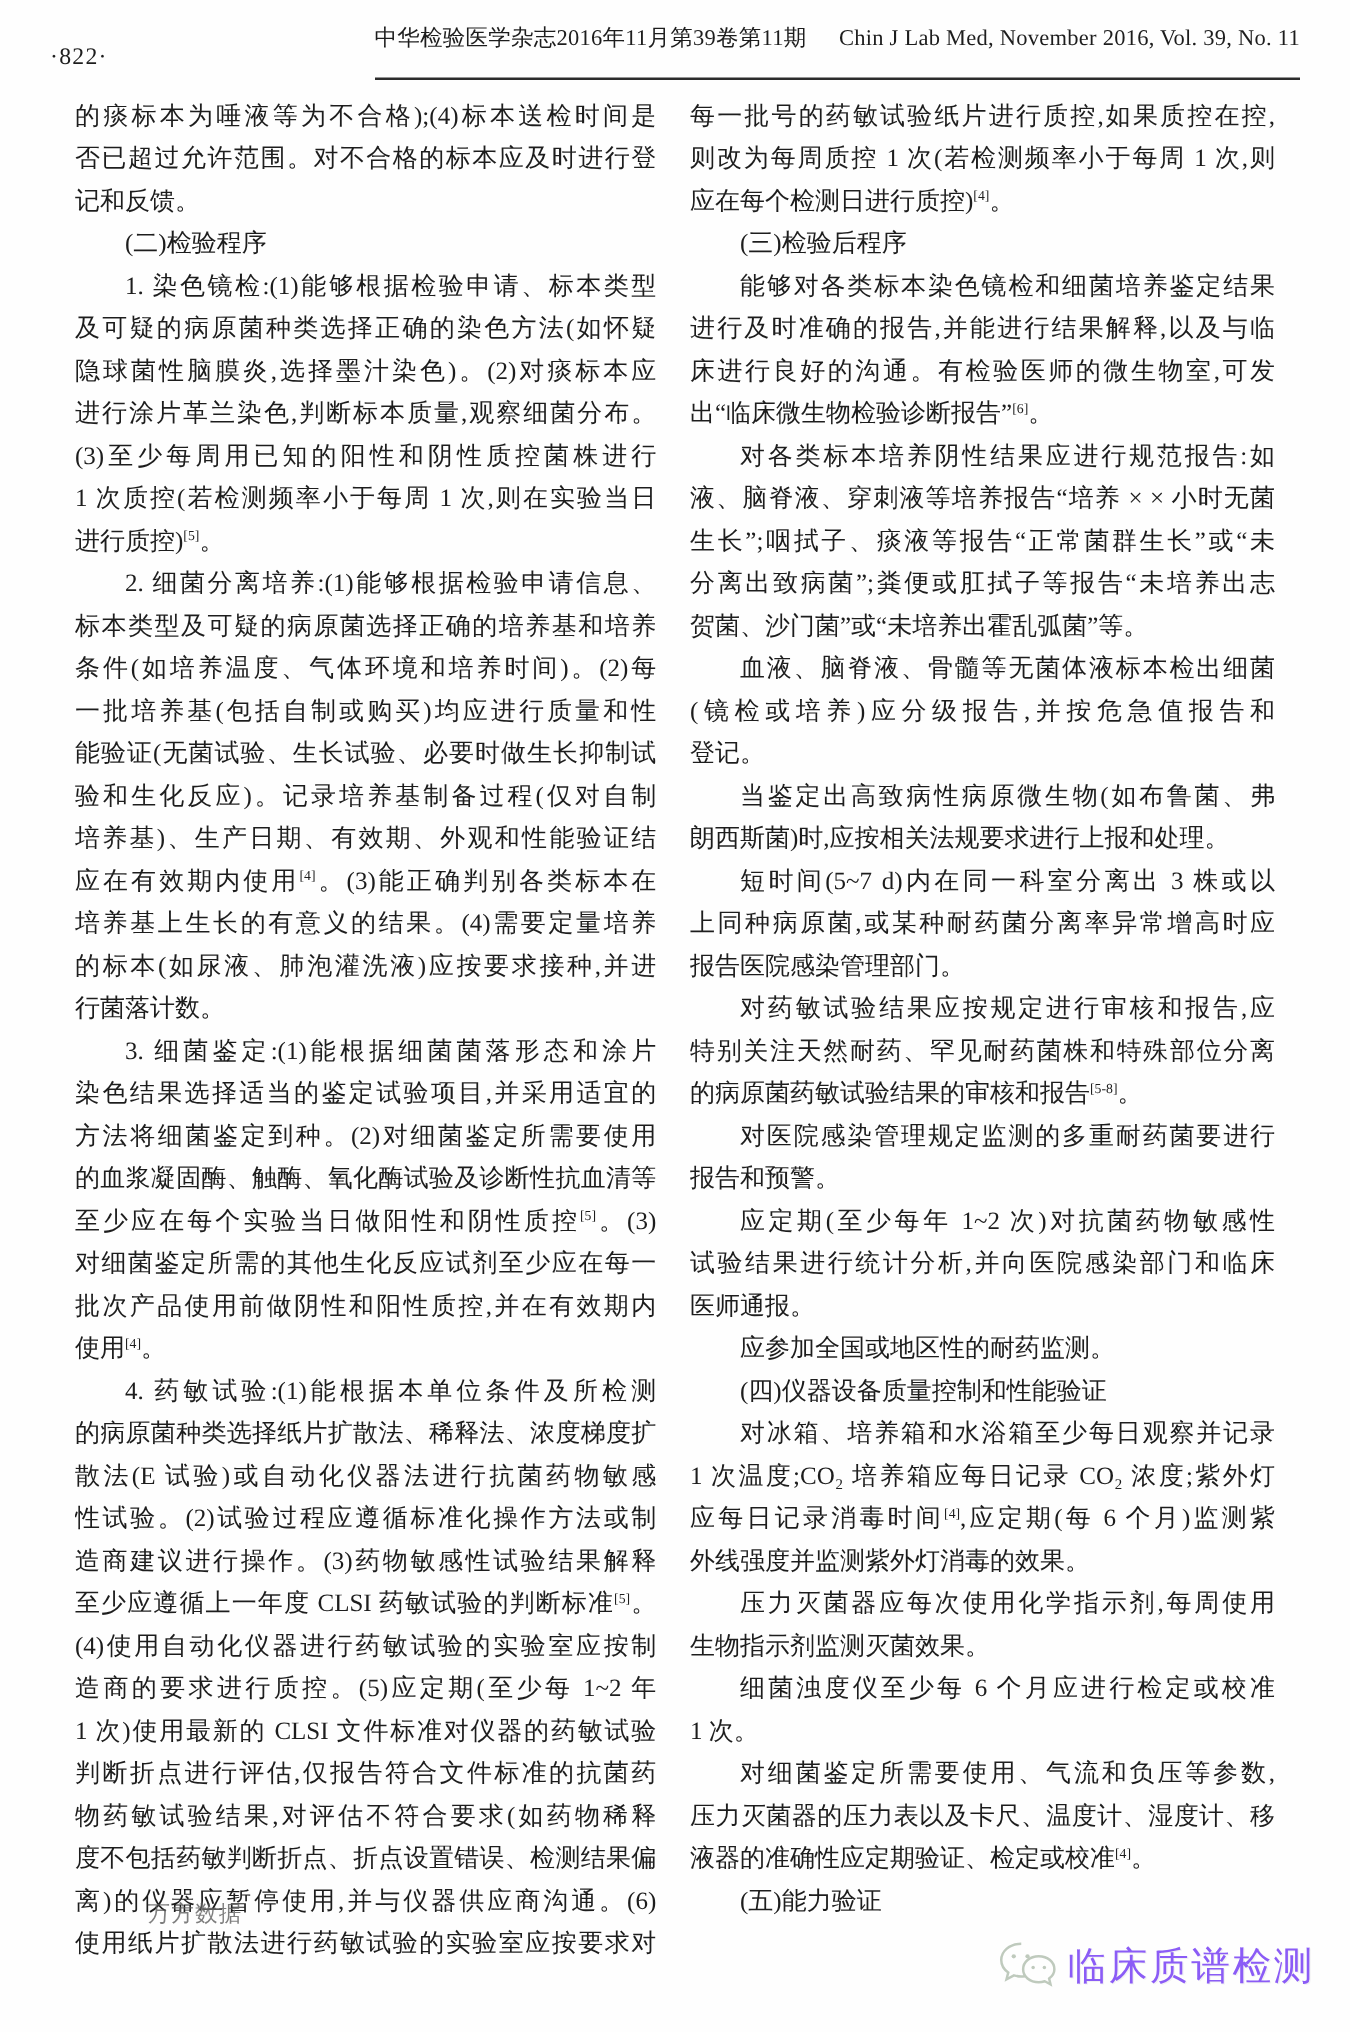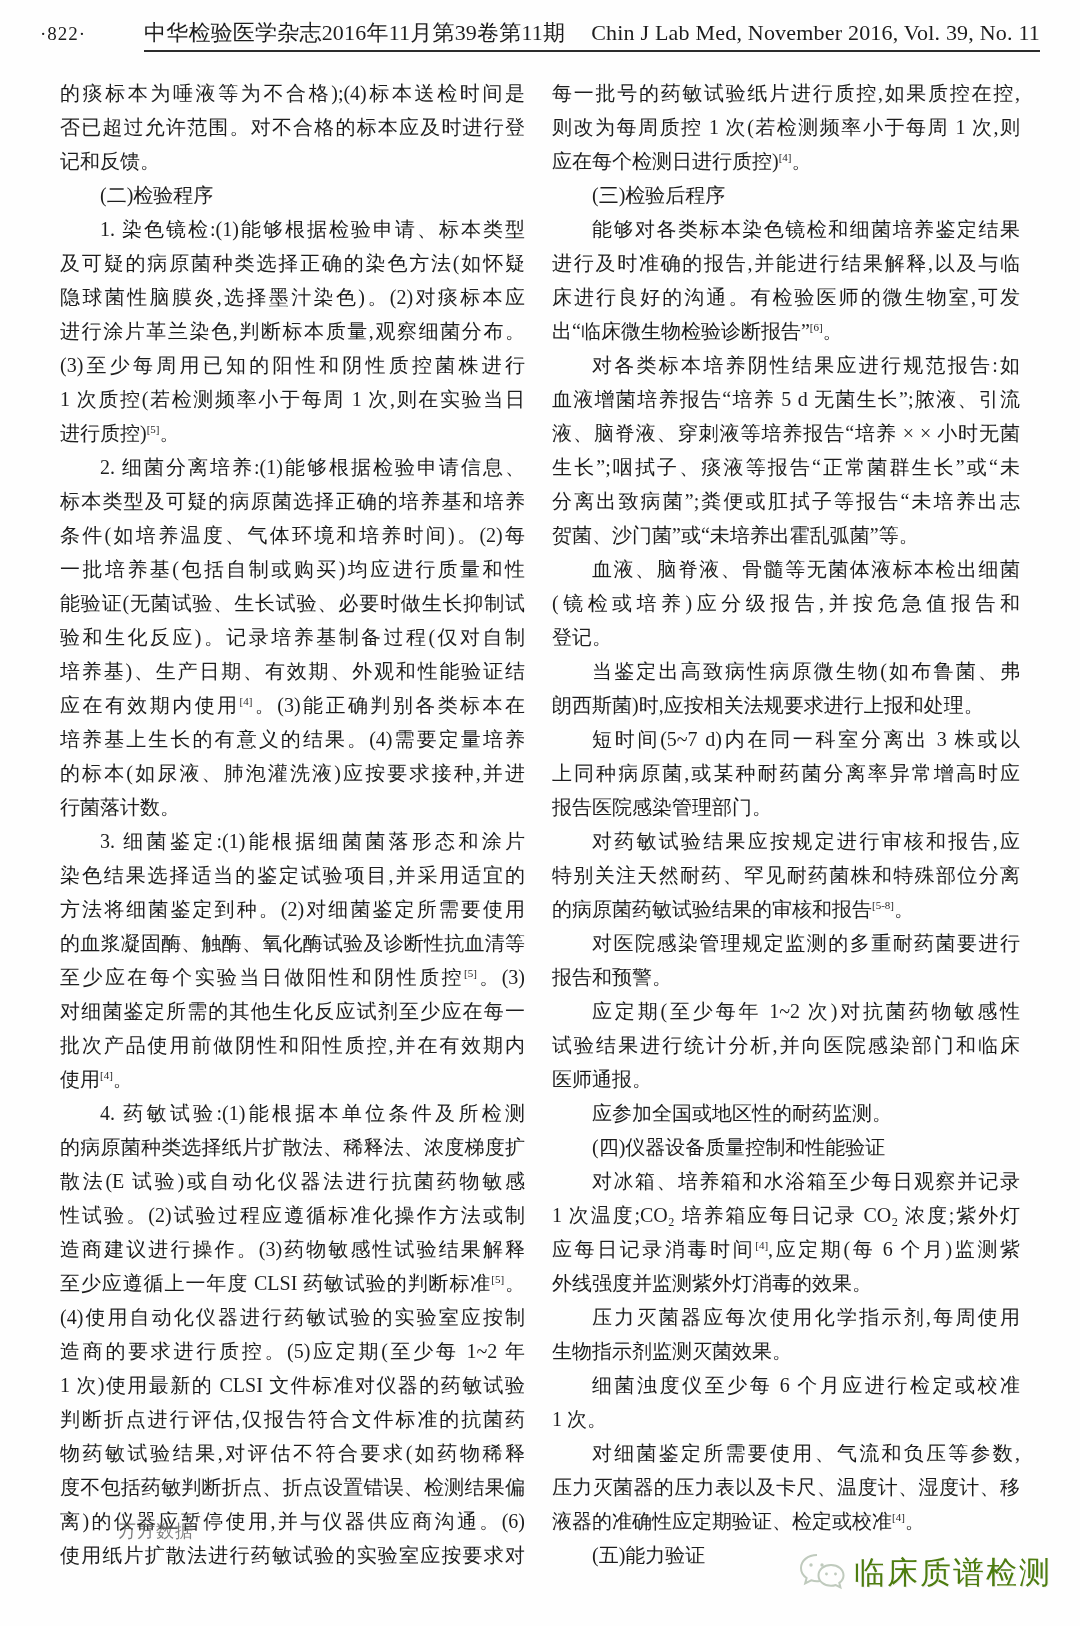--- a/index.html
+++ b/index.html
@@ -7,22 +7,22 @@
     position:relative;width:1080px;height:1626px;background:#fefefe;
     font-family:"Liberation Serif","DejaVu Serif",serif;color:#1d1d1d;overflow:hidden;text-decoration:underline;
   }
   
   .header{
     position:absolute;top:18px;left:40px;right:40px;
     display:flex;align-items:flex-end;
   }
   .pageno{font-size:19px;white-space:nowrap;padding-bottom:7px;letter-spacing:1px;}
   .journal{
-    margin-left:auto;border-bottom:2px solid #2c2c2c;padding-bottom:2px;
-    font-size:22px;white-space:nowrap;letter-spacing:.2px;
+    margin-left:auto;border-bottom:2px solid #2c2c2c;padding-bottom:20px;
+    font-size:18px;white-space:nowrap;letter-spacing:.2px;
   }
   .jsep{display:inline-block;width:26px;}
   
   .columns{position:absolute;top:76px;left:60px;display:flex;gap:27px;justify-content:space-between;}
   .colL{width:465px;}
   .colR{width:468px;}
   .para{margin:0;}
   .line{
     font-size:20px;line-height:34px;height:34px;overflow:hidden;
     text-align:justify;text-align-last:justify;
@@ -32,21 +32,21 @@
   sup{font-size:11px;line-height:0;vertical-align:7px;letter-spacing:0;}
   
   .wanfang{
     position:absolute;left:118px;top:1519px;
     font-size:18px;color:#5f5f5f;opacity:.8;letter-spacing:1px;
     font-family:"Liberation Serif","DejaVu Serif",serif;
   }
   .wechat{
     position:absolute;right:28px;top:1552px;
     display:flex;align-items:flex-end;gap:8px;
-    color:#4d7c0f;
+    color:#8b5cf6;
   }
   .wechat-label{
     font-size:31px;letter-spacing:2px;
     font-family:"Liberation Sans","DejaVu Sans",sans-serif;
     text-shadow:1px 1px 0 #f2f2f2;
   }
 </style>
 </head>
 <body>
 
@@ -128,21 +128,20 @@
           <div class="line last">(三)检验后程序</div>
         </div>
         <div class="para indent">
           <div class="line">能够对各类标本染色镜检和细菌培养鉴定结果</div>
           <div class="line">进行及时准确的报告,并能进行结果解释,以及与临</div>
           <div class="line">床进行良好的沟通。有检验医师的微生物室,可发</div>
           <div class="line last">出“临床微生物检验诊断报告”<sup>[6]</sup>。</div>
         </div>
         <div class="para indent">
           <div class="line">对各类标本培养阴性结果应进行规范报告:如</div>
-          <div class="line">血液增菌培养报告“培养 5 d 无菌生长”;脓液、引流</div>
           <div class="line">液、脑脊液、穿刺液等培养报告“培养 × × 小时无菌</div>
           <div class="line">生长”;咽拭子、痰液等报告“正常菌群生长”或“未</div>
           <div class="line">分离出致病菌”;粪便或肛拭子等报告“未培养出志</div>
           <div class="line last">贺菌、沙门菌”或“未培养出霍乱弧菌”等。</div>
         </div>
         <div class="para indent">
           <div class="line">血液、脑脊液、骨髓等无菌体液标本检出细菌</div>
           <div class="line">(镜检或培养)应分级报告,并按危急值报告和</div>
           <div class="line last">登记。</div>
         </div>

